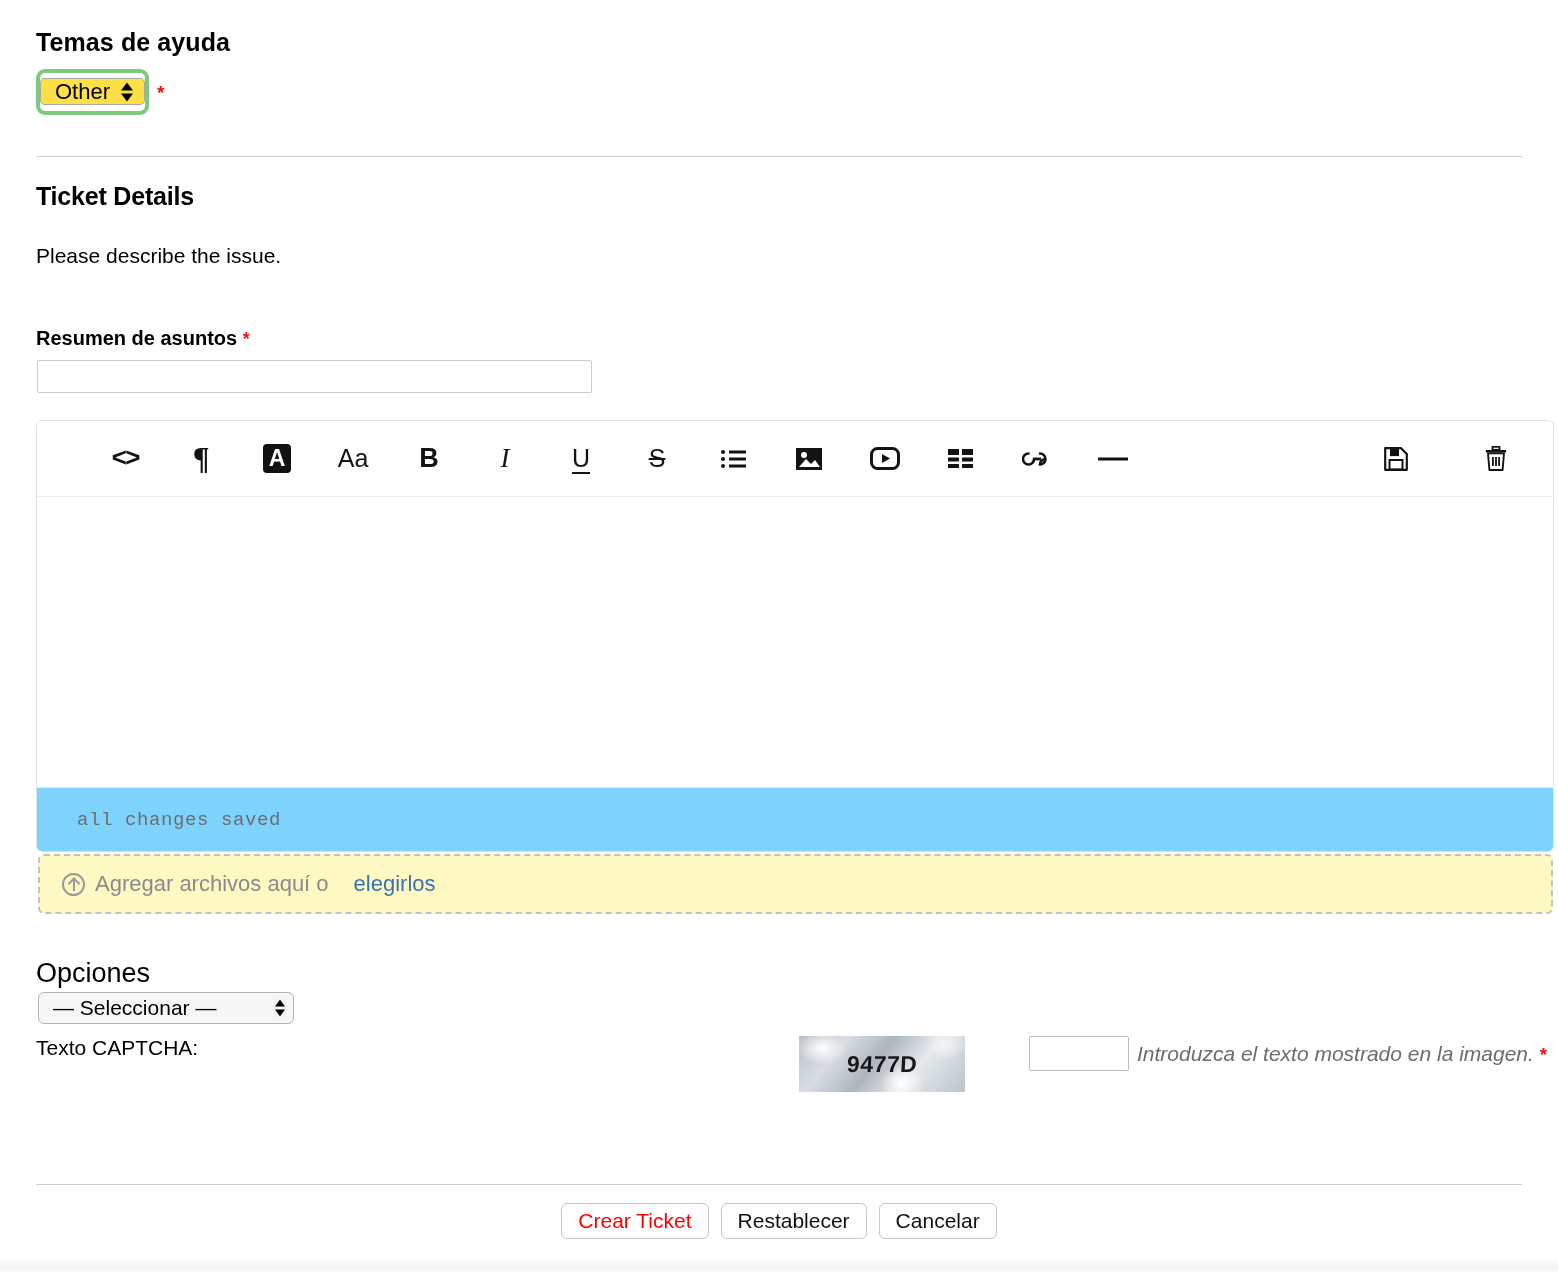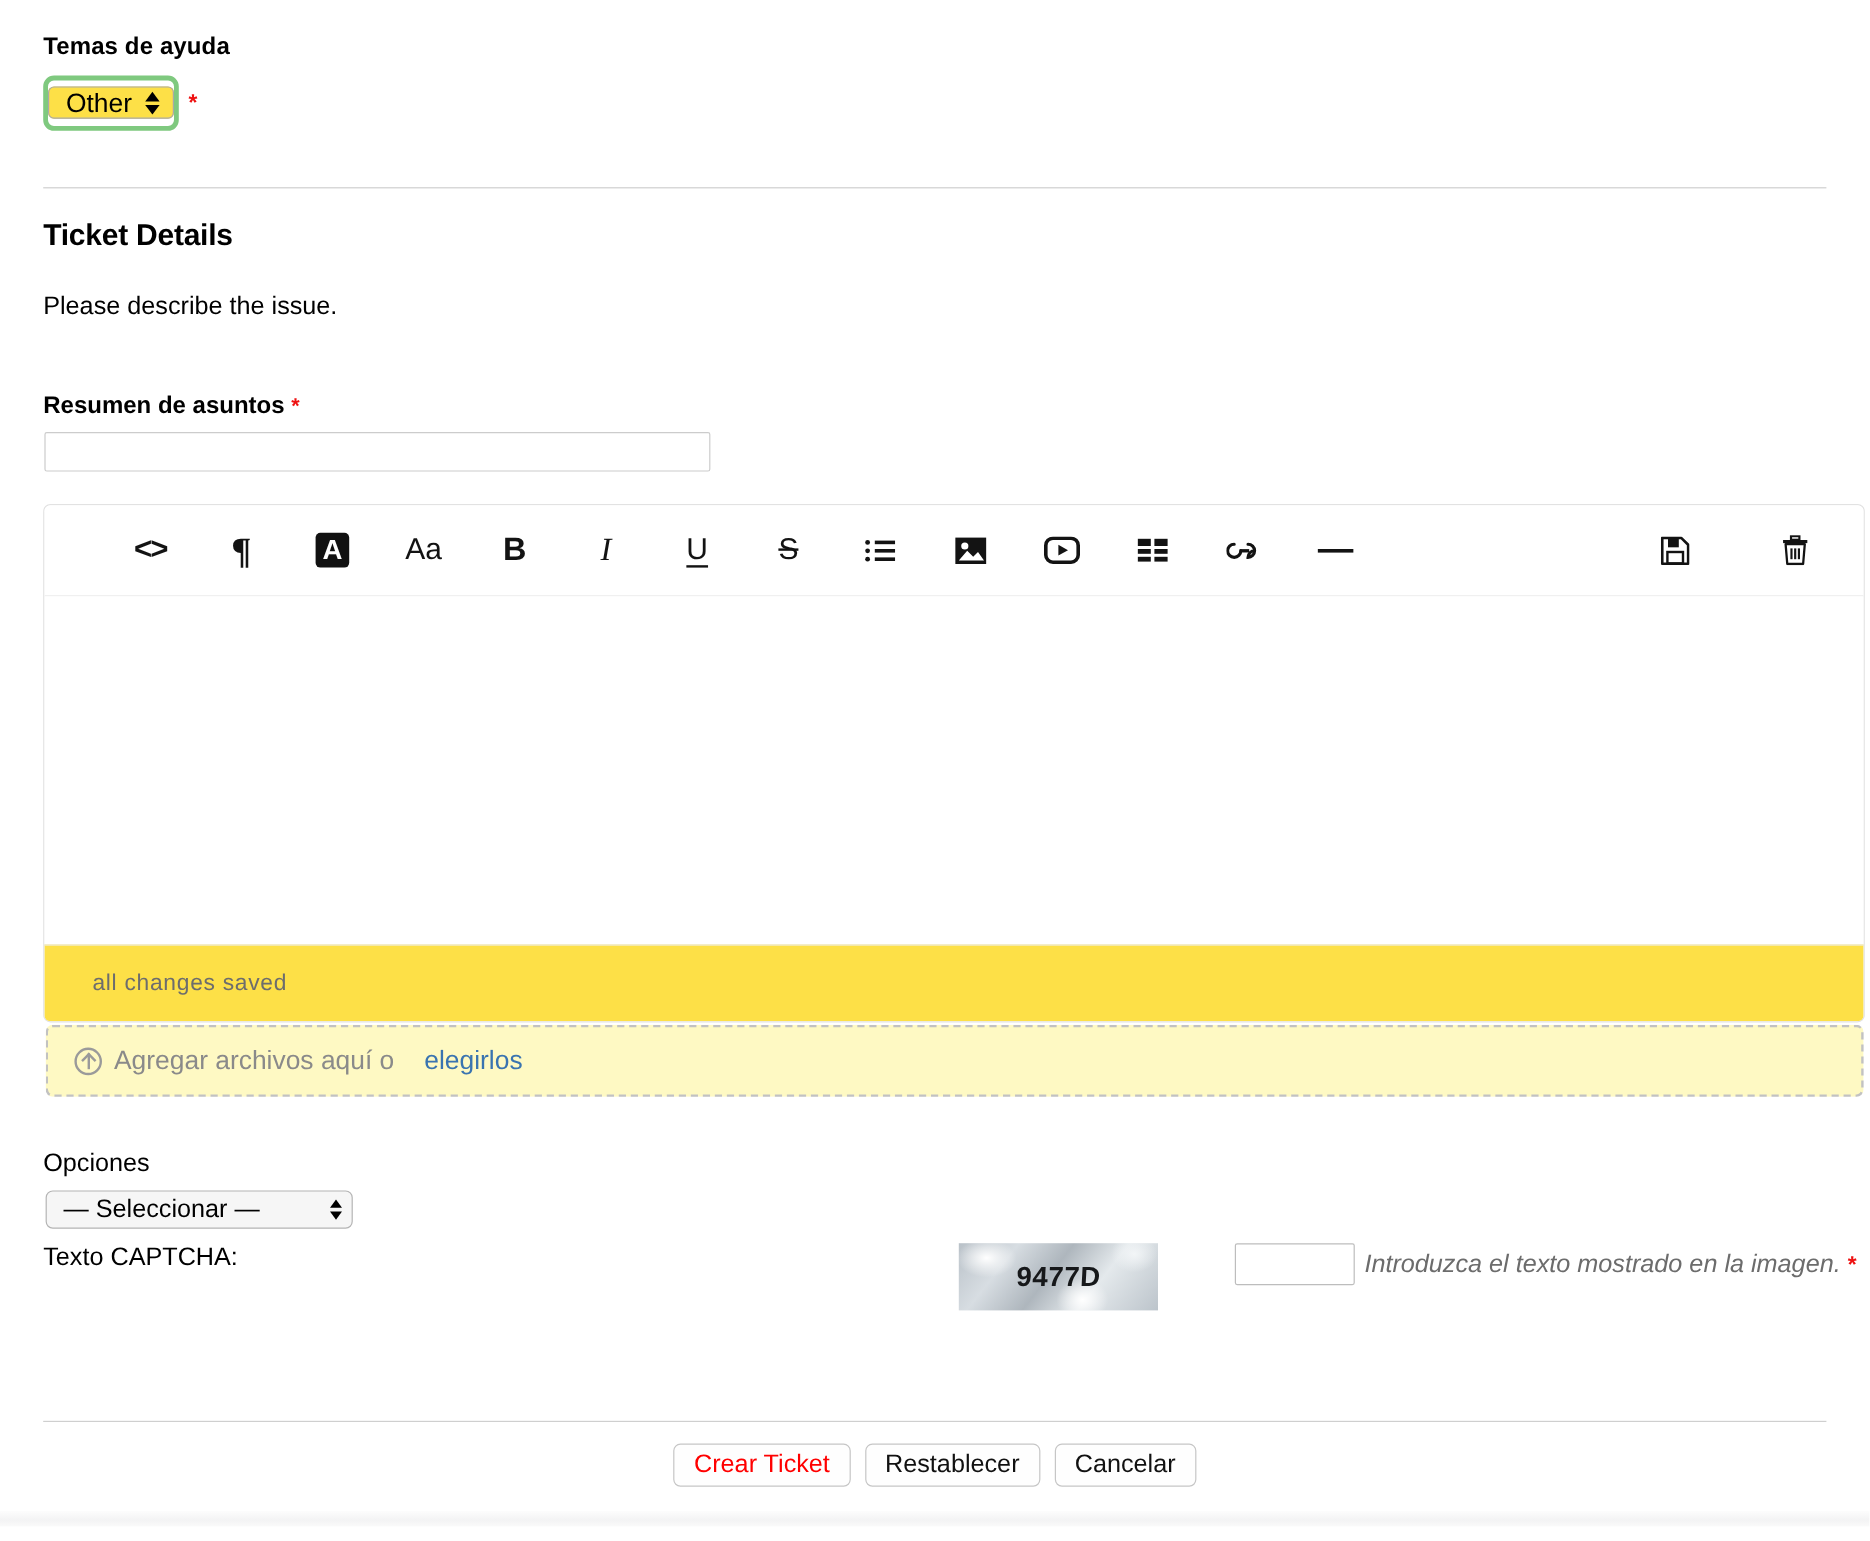--- a/index.html
+++ b/index.html
@@ -18,21 +18,21 @@
   }
 
   
   .topic-block {
     position: absolute;
     left: 36px;
     top: 28px;
     width: 1486px;
   }
   .topic-label {
-    font-size: 20px;
+    font-size: 25px;
     font-weight: bold;
     color: #000;
     letter-spacing: 0.1px;
     margin: 0 0 12px 0;
   }
   .select-wrap {
     display: flex;
     align-items: center;
     gap: 8px;
   }
@@ -217,26 +217,26 @@
     font-weight: normal;
     text-decoration: line-through;
   }
 
   .editor-body {
     height: 290px;
     background: #fff;
   }
   .editor-status {
     height: 64px;
-    background: #fde047;
+    background: #7dd3fc;
     border-top: 1px solid #ededed;
     display: flex;
     align-items: center;
     padding-left: 40px;
-    font-family: Liberation Sans, sans-serif;
+    font-family: Liberation Mono, monospace;
     font-size: 19px;
     color: #6d6d6d;
     letter-spacing: 0.6px;
   }
 
   
   .dropzone {
     position: absolute;
     left: 38px;
     top: 854px;
@@ -279,21 +279,21 @@
     border-top: 2px solid #9a9a9a;
     transform: translateX(-50%) rotate(45deg);
   }
   .dz-link { color: #3a74b0; margin-left: 25px; cursor: pointer; }
 
   
   .opt-label {
     position: absolute;
     left: 36px;
     top: 958px;
-    font-size: 21px;
+    font-size: 27px;
     color: #000;
   }
   .opt-select {
     position: absolute;
     left: 38px;
     top: 992px;
     width: 256px;
     height: 32px;
     border: 1px solid #b4b4b4;
     border-radius: 6px;

